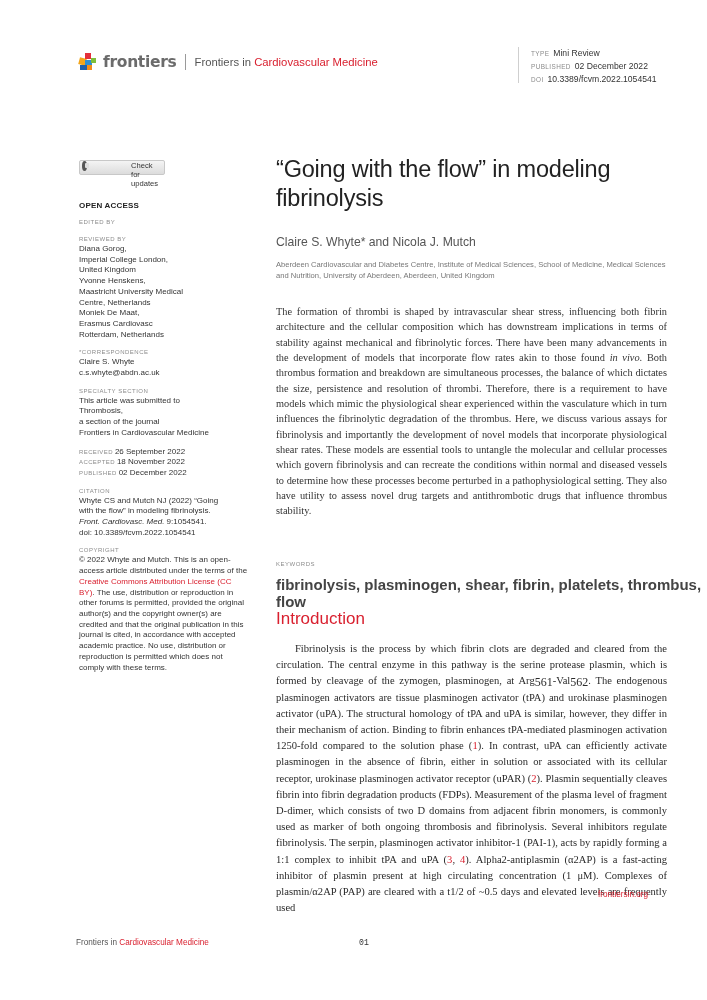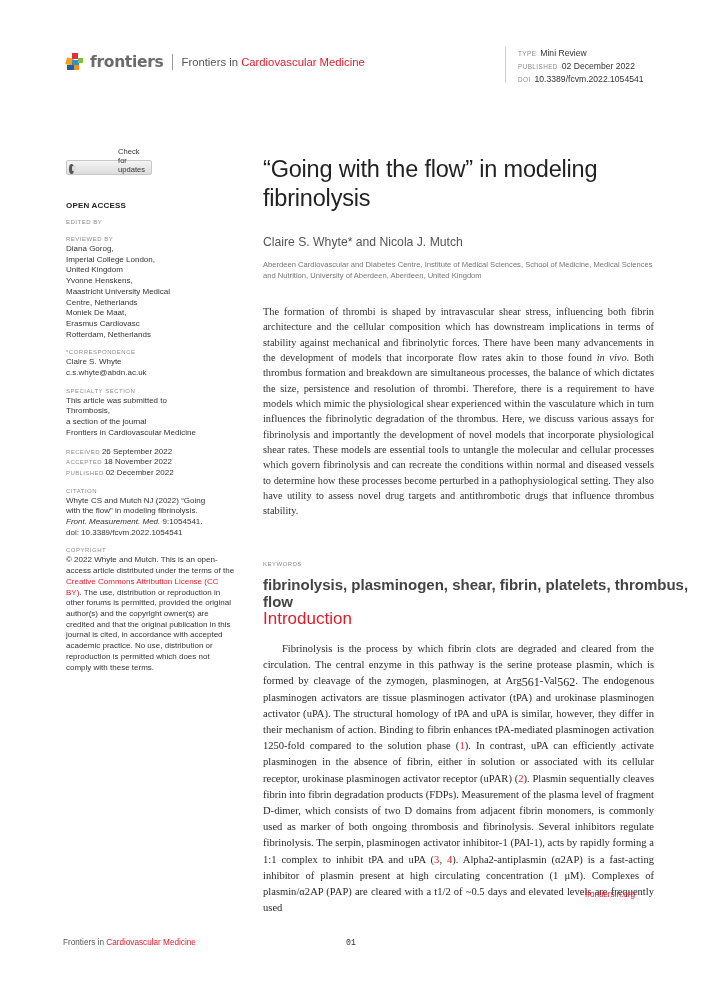--- a/index.html
+++ b/index.html
@@ -1,31 +1,31 @@
 <!DOCTYPE html>
 <html><head>
 <meta charset="utf-8">
 <style>
   html,body{margin:0;padding:0;background:#fff;}
   body{width:707px;height:1000px;position:relative;overflow:hidden;font-family:"DejaVu Sans","Liberation Sans",sans-serif;color:#222;}
-  .abs{position:absolute;}
+  .abs{position:absolute;margin-left:13px;}
   
   #logo{left:64px;top:52px;display:flex;align-items:center;}
   #logo-mark{width:22px;height:20px;position:relative;margin-right:4px;}
   #logo-mark span{position:absolute;display:block;}
   #logo-word{font-family:"DejaVu Sans",sans-serif;font-weight:bold;font-size:15.5px;color:#6b6b6b;letter-spacing:-0.3px;}
   #logo-sep{width:1px;height:16px;background:#9a9a9a;margin:0 8px 0 9px;}
   #journal-name{font-size:11.3px;color:#555;font-family:"Liberation Sans",sans-serif;}
   #journal-name .red{color:#d9202f;}
   #meta{left:505px;top:47px;border-left:1px solid #cfcfcf;padding-left:12px;height:36px;font-family:"Liberation Sans",sans-serif;}
   .meta-row{font-size:8.6px;color:#333;line-height:12px;white-space:nowrap;}
   .meta-key{font-size:6.4px;color:#8a8a8a;letter-spacing:0.4px;margin-right:4px;text-transform:uppercase;}
   
   #sidebar{left:66px;top:160px;width:180px;font-family:"Liberation Sans",sans-serif;}
-  #check-updates{display:flex;align-items:flex-end;width:86px;height:15px;background:linear-gradient(#f4f4f4,#dcdcdc);border:1px solid #c8c8c8;border-radius:2px;font-size:7.6px;color:#333;padding:0 2px;box-sizing:border-box;cursor:pointer;gap:40px;}
+  #check-updates{display:flex;align-items:flex-start;width:86px;height:15px;background:linear-gradient(#f4f4f4,#dcdcdc);border:1px solid #c8c8c8;border-radius:2px;font-size:7.6px;color:#333;padding:0 2px;box-sizing:border-box;cursor:pointer;gap:40px;}
   #check-updates .ic{width:10px;height:10px;border-radius:50%;background:#555;margin-right:4px;position:relative;}
   #check-updates .ic::after{content:"";position:absolute;left:3px;top:2px;width:4px;height:5px;background:#ddd;border-radius:1px;}
   .sb-open{font-size:8px;font-weight:bold;color:#222;margin-top:26px;letter-spacing:0.2px;}
   .sb-label{font-size:6px;color:#8c8c8c;letter-spacing:0.5px;margin-top:8px;line-height:9px;text-transform:uppercase;}
   .sb-text{font-size:8px;color:#333;line-height:10.7px;}
   .sb-kv{font-size:8px;color:#333;line-height:10.7px;}
   .sb-kv .k{font-size:6px;color:#8c8c8c;letter-spacing:0.4px;text-transform:uppercase;margin-right:2px;}
   .red-link{color:#d9202f;}
   
   #title{left:263px;top:155px;width:400px;font-size:23.5px;line-height:29px;color:#222;font-family:"Liberation Sans",sans-serif;letter-spacing:-0.2px;}
@@ -107,21 +107,21 @@
   <div class="sb-kv" style="margin-top:8px">
     <div><span class="k">RECEIVED</span><span>26 September 2022</span></div>
     <div><span class="k">ACCEPTED</span><span>18 November 2022</span></div>
     <div><span class="k">PUBLISHED</span><span>02 December 2022</span></div>
   </div>
 
   <div class="sb-label">CITATION</div>
   <div class="sb-text">
     <div>Whyte CS and Mutch NJ (2022) “Going</div>
     <div>with the flow” in modeling fibrinolysis.</div>
-    <div><i>Front. Measurement. Med.</i><span> 9:1054541.</span></div>
+    <div><i>Front. Cardiovasc. Med.</i><span> 9:1054541.</span></div>
     <div>doi: 10.3389/fcvm.2022.1054541</div>
   </div>
 
   <div class="sb-label">COPYRIGHT</div>
   <div class="sb-text" style="width:170px"><span>© 2022  Whyte and Mutch. This is an open-access article distributed under the terms of the </span><span class="red-link">Creative Commons Attribution License (CC BY)</span><span>. The use, distribution or reproduction in other forums is permitted, provided the original author(s) and the copyright owner(s) are credited and that the original publication in this journal is cited, in accordance with accepted academic practice. No use, distribution or reproduction is permitted which does not comply with these terms.</span></div>
 </div>
 
 <div id="title" class="abs">“Going with the flow” in modeling fibrinolysis</div>
 <div id="authors" class="abs">Claire S. Whyte* and Nicola J. Mutch</div>
 <div id="affil" class="abs">Aberdeen Cardiovascular and Diabetes Centre, Institute of Medical Sciences, School of Medicine, Medical Sciences and Nutrition, University of Aberdeen, Aberdeen, United Kingdom</div>

